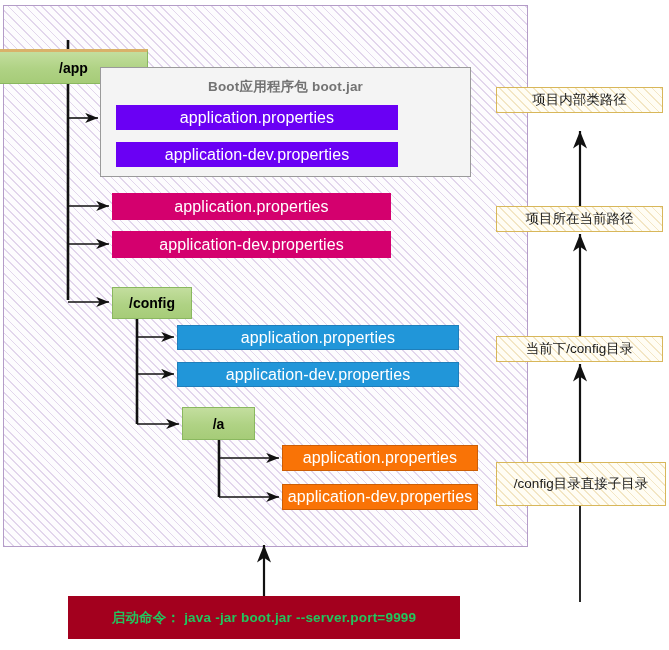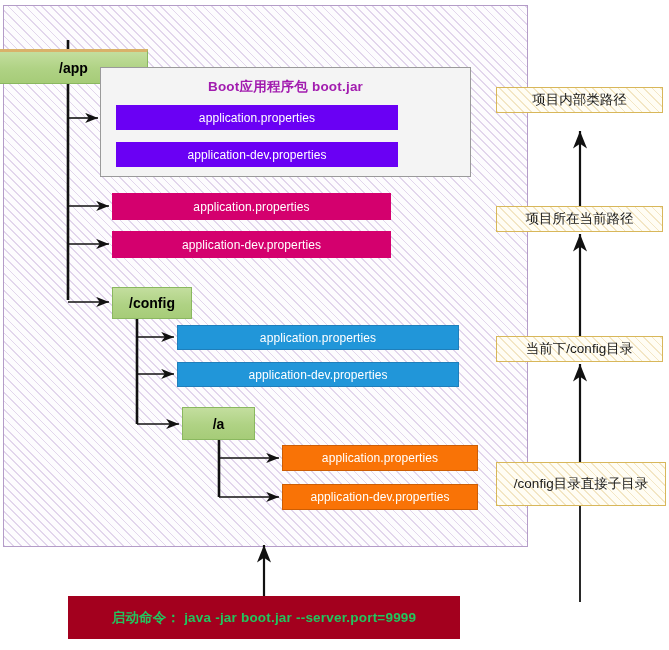--- a/index.html
+++ b/index.html
@@ -69,28 +69,28 @@
     background: #f4f4f4;
     border: 1px solid #9a9a9a;
   }
   #jar-title {
     position: absolute;
     left: 0; top: 10px;
     width: 100%;
     text-align: center;
     font-size: 13.5px;
     font-weight: bold;
-    color: #a21caf;
+    color: #737373;
     letter-spacing: 0.2px;
   }
 
   
   .file {
     color: #ffffff;
-    font-size: 12px;
+    font-size: 16px;
     display: flex;
     align-items: center;
     justify-content: center;
     text-align: right;
     letter-spacing: 0.1px;
   }
   .file.purple { background: #6a00f4; }
   .file.magenta { background: #d4006e; }
   .file.blue { background: #2196d9; border: 1px solid #1f7fbb; }
   .file.orange { background: #f97306; border: 1px solid #cc5e05; }

